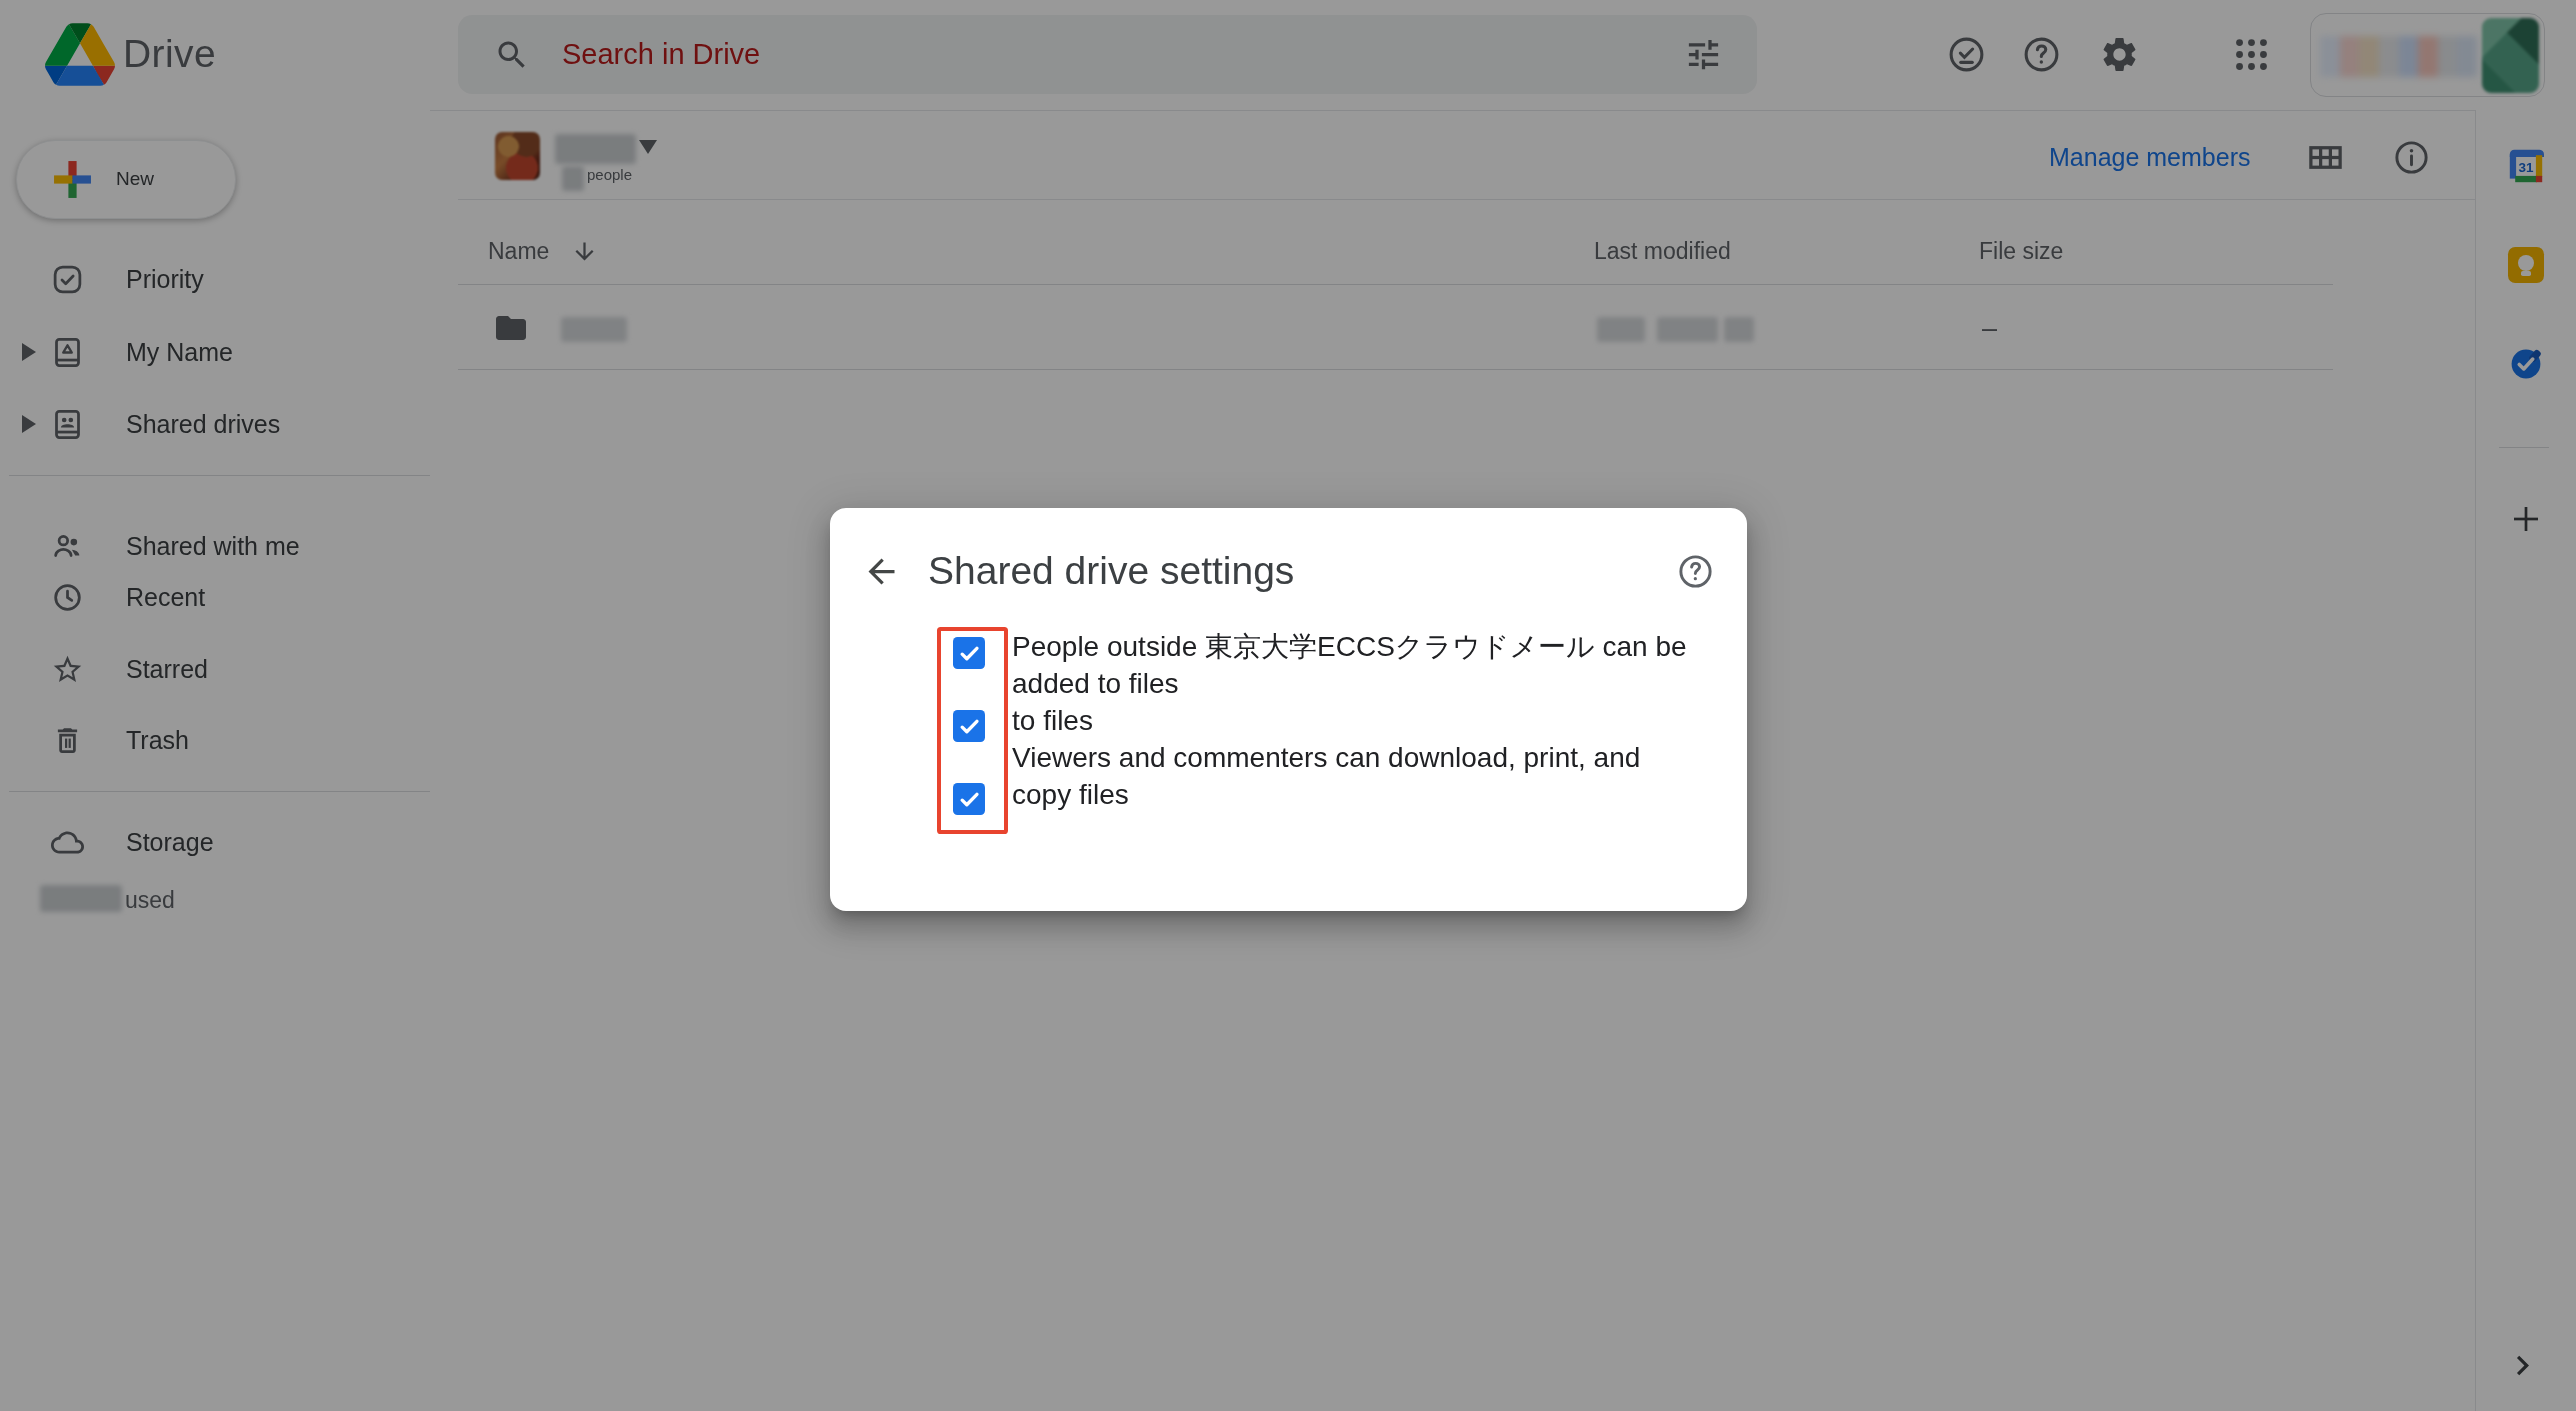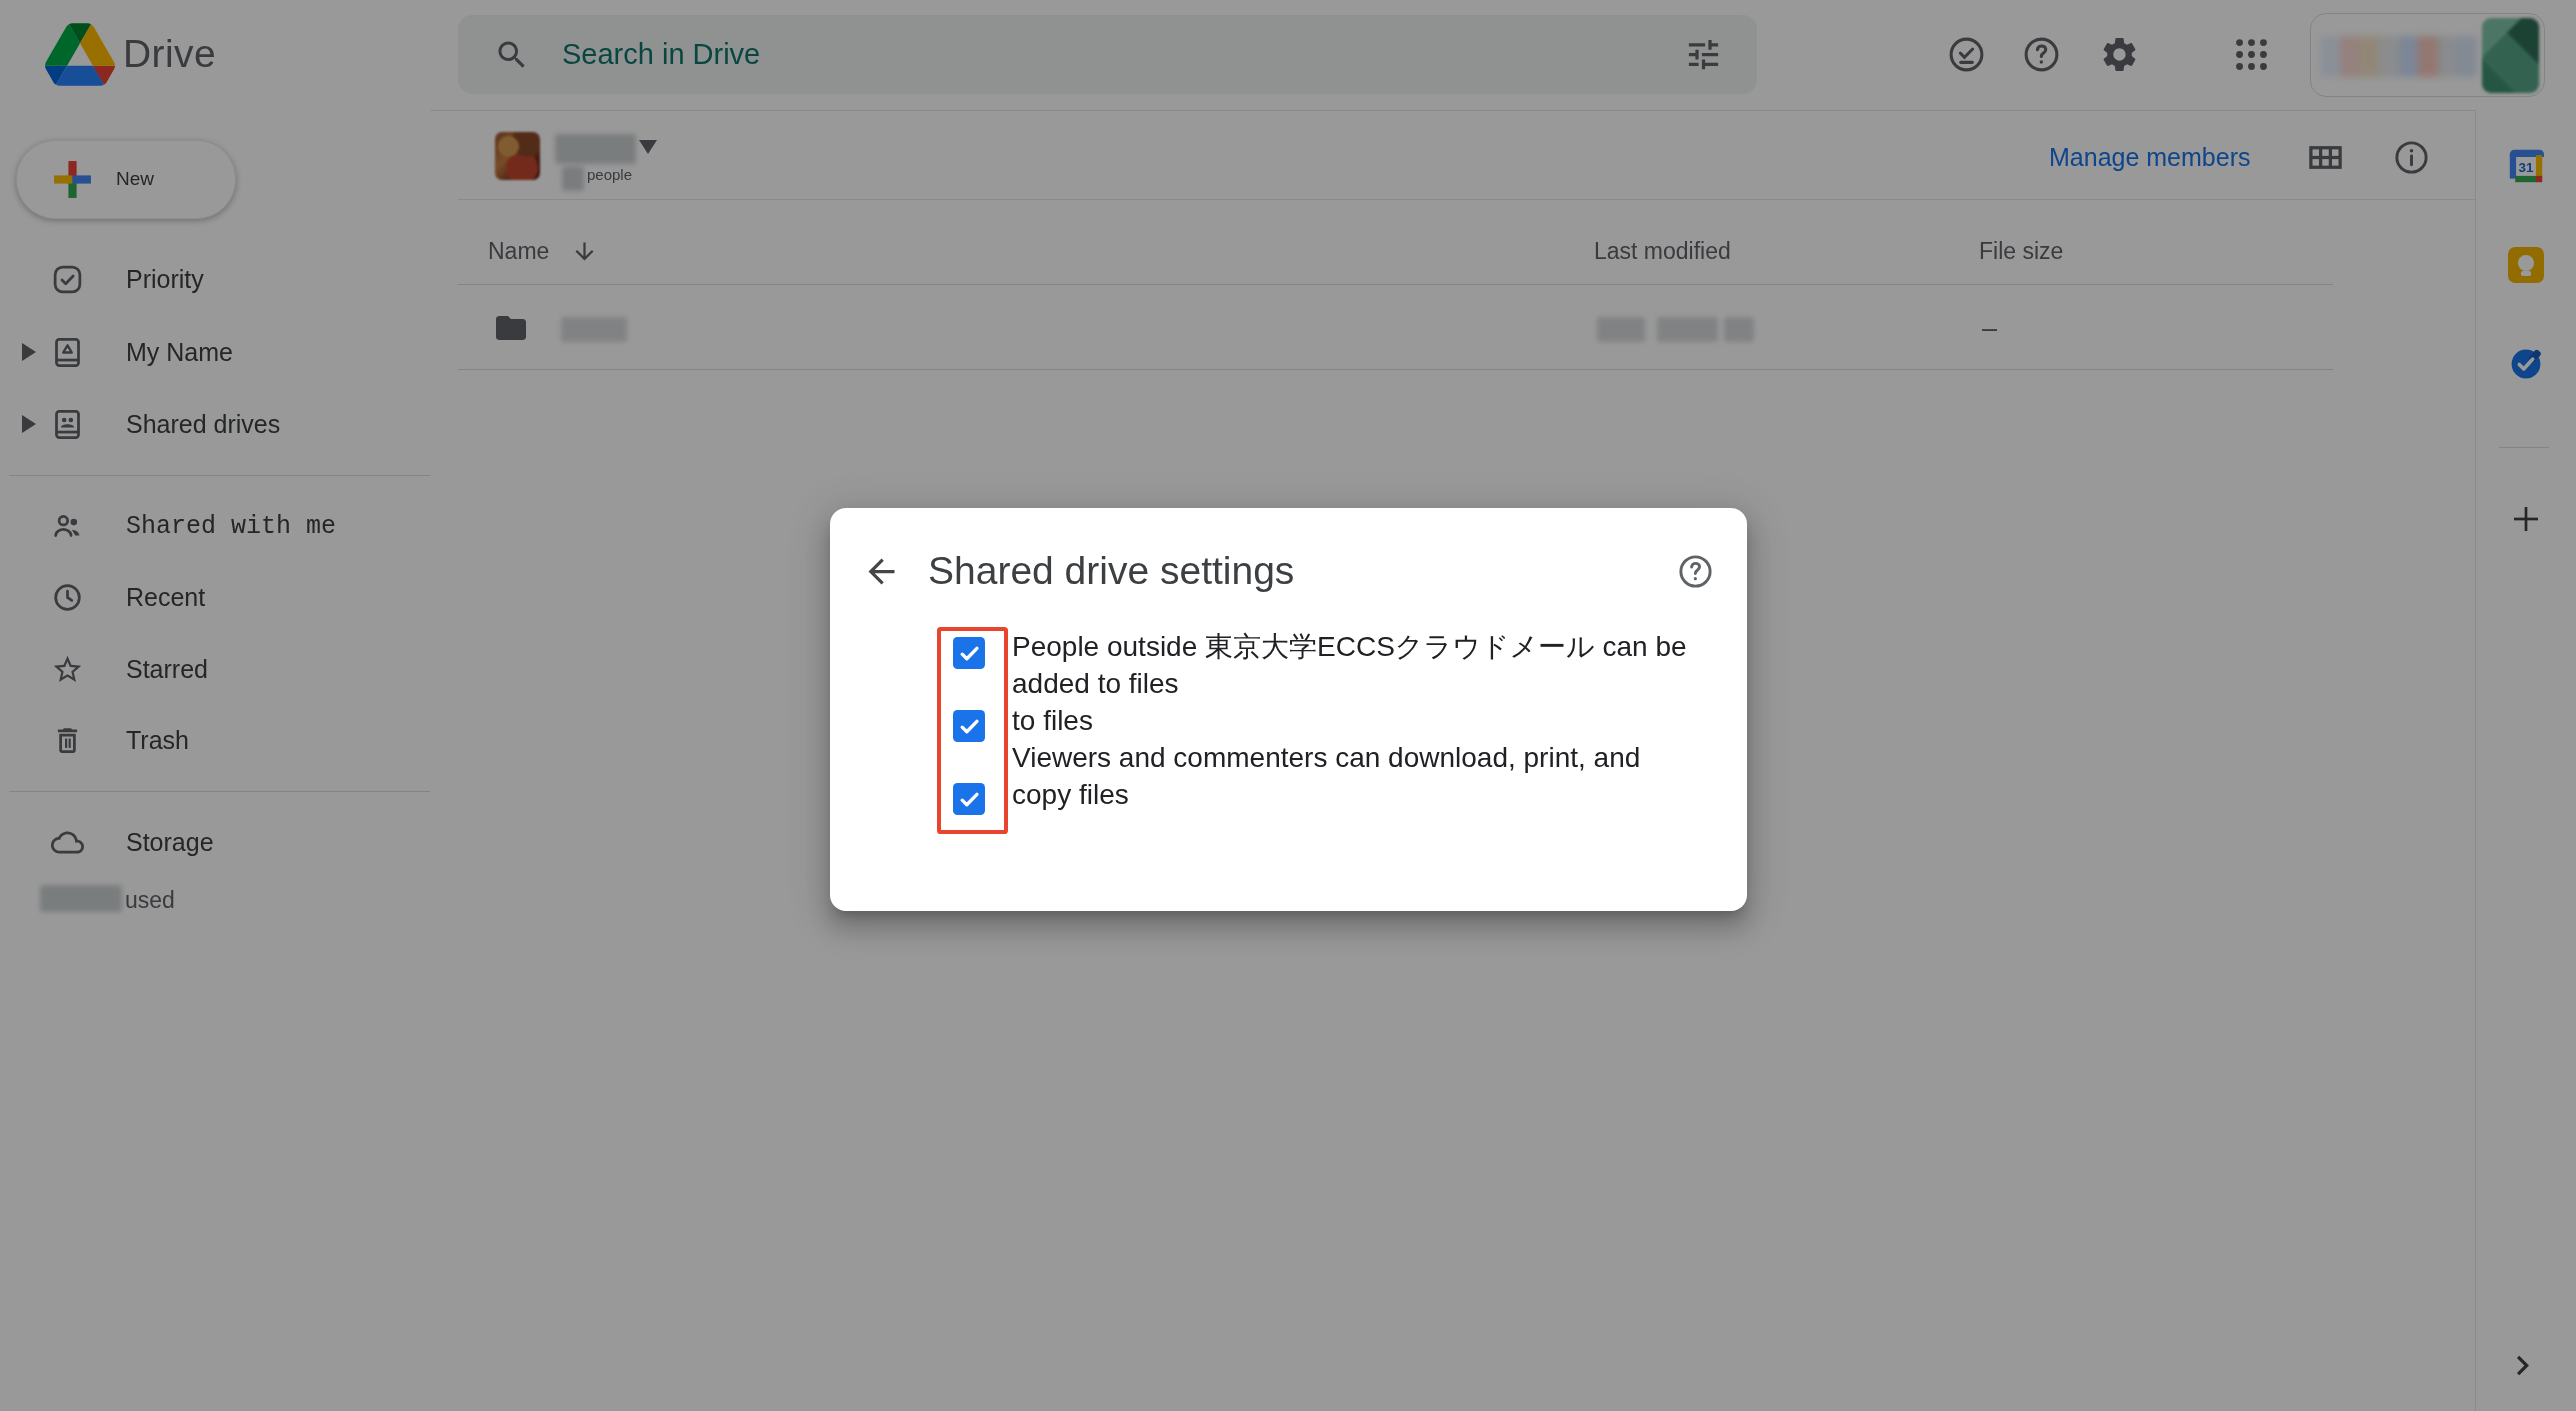--- a/index.html
+++ b/index.html
@@ -5,21 +5,21 @@
   html,body{margin:0;padding:0;}
   body{width:2576px;height:1411px;background:#fff;font-family:"Liberation Sans", sans-serif;-webkit-font-smoothing:antialiased;}
   .screen{position:relative;width:2576px;height:1411px;overflow:hidden;background:#fff;}
   .abs{position:absolute;}
 
   
   .topbar{position:absolute;left:0;top:0;width:2576px;height:110px;background:#fff;border-bottom:1.8px solid #e4e6ea;z-index:1;}
   .brand-name{position:absolute;left:123px;top:32px;font-size:39px;color:#5f6368;letter-spacing:0.4px;}
   .searchbar{position:absolute;left:458px;top:15px;width:1299px;height:79px;background:#f1f3f4;border-radius:14.3px;}
   .search-icon{position:absolute;left:36px;top:21.5px;width:36px;height:36px;color:#5f6368;}
-  .search-placeholder{position:absolute;left:104px;top:0;height:79px;line-height:79px;font-size:29px;color:#0f766e;}
+  .search-placeholder{position:absolute;left:104px;top:0;height:79px;line-height:79px;font-size:29px;color:#b91c1c;}
   .tune-icon{position:absolute;right:34px;top:19.7px;width:39px;height:39px;color:#5f6368;cursor:pointer;}
   .tb-icon{position:absolute;top:34px;width:41px;height:41px;color:#5f6368;cursor:pointer;}
   .profile-pill{position:absolute;left:2310px;top:13.4px;width:233px;height:82px;border:1.8px solid #dadce0;border-radius:16px;overflow:hidden;background:#fff;}
   .mosaic{position:absolute;left:9px;top:21.5px;width:157px;height:41px;filter:blur(3.6px);display:flex;}
   .mosaic span{display:inline-block;width:19.7px;height:41px;}
   .avatar-block{position:absolute;right:5.4px;top:3.6px;width:57px;height:75px;border-radius:9px;filter:blur(1.8px);
     background:
       linear-gradient(45deg,#3f8f72 0 25%,transparent 0),
       linear-gradient(135deg,#7fc4a8 0 30%,transparent 0),
       linear-gradient(225deg,#2f6e57 0 35%,transparent 0),
@@ -188,21 +188,21 @@
         <line x1="4" y1="17.5" x2="20" y2="17.5"></line>
         <circle cx="9.6" cy="8.7" r="1.7" fill="currentColor" stroke="none"></circle>
         <circle cx="14.4" cy="8.7" r="1.7" fill="currentColor" stroke="none"></circle>
         <path d="M7.2 14.2c0-1.6 2.4-2.4 4.8-2.4s4.8.8 4.8 2.4z" fill="currentColor" stroke="none"></path>
       </svg>
       <span class="nav-label">Shared drives</span>
     </div>
 
     <div class="side-divider" style="top:365px;"></div>
 
-    <div class="nav-item" style="top:380px;font-family:Liberation Mono, monospace;">
+    <div class="nav-item" style="top:400px;">
       <svg class="nav-icon" viewBox="0 0 24 24" fill="none" stroke="currentColor" stroke-width="2">
         <circle cx="9" cy="7.8" r="3.1"></circle>
         <path d="M3.4 18.6c0-3.1 3.6-4.6 5.6-4.6s5.6 1.5 5.6 4.6" stroke-linecap="round"></path>
         <circle cx="16.6" cy="8.8" r="2.4" fill="currentColor" stroke="none"></circle>
         <path d="M15.2 14.3c2.4.2 5.4 1.5 5.4 4.3h-3" fill="currentColor" stroke="none"></path>
       </svg>
       <span class="nav-label">Shared with me</span>
     </div>
 
     <div class="nav-item" style="top:451px;">

